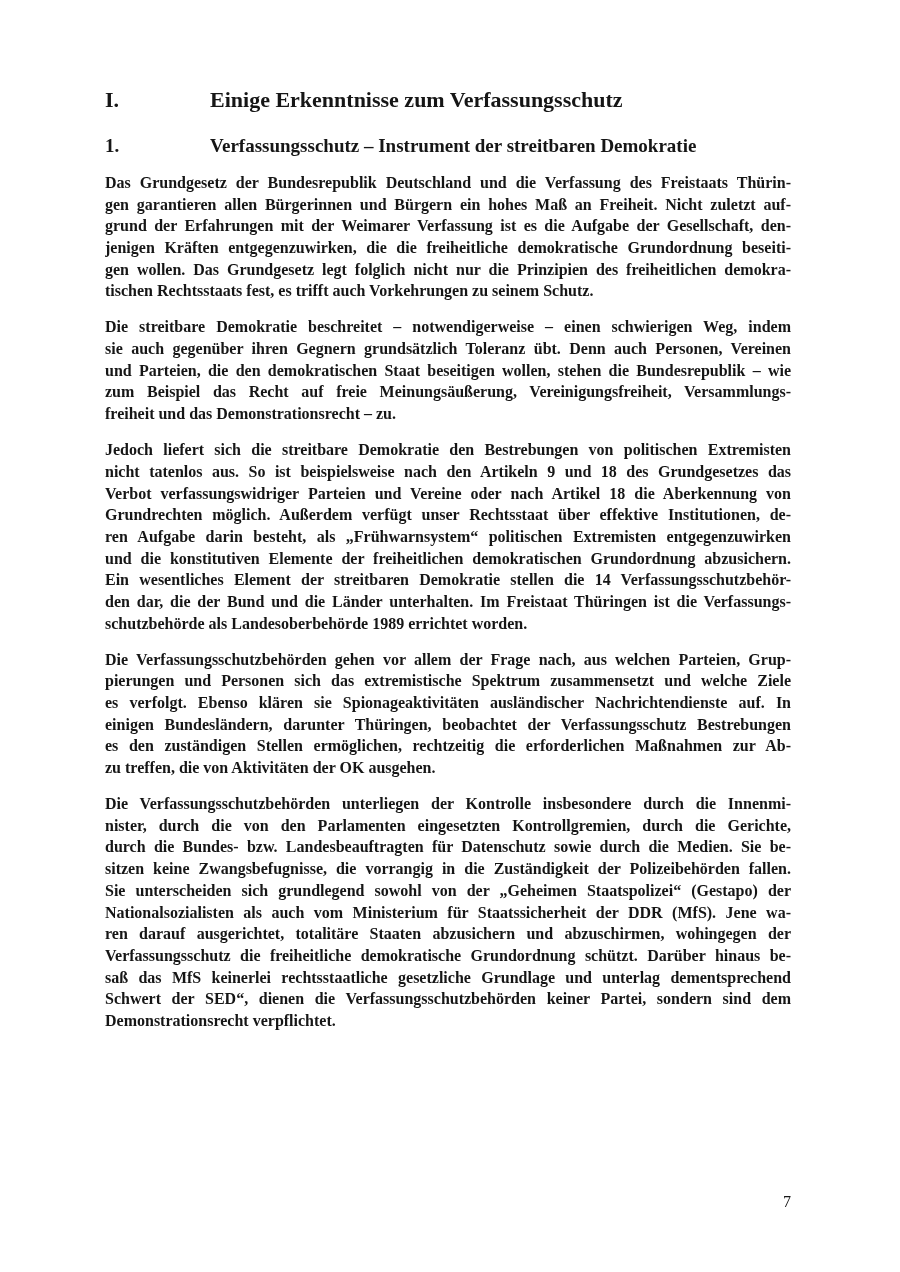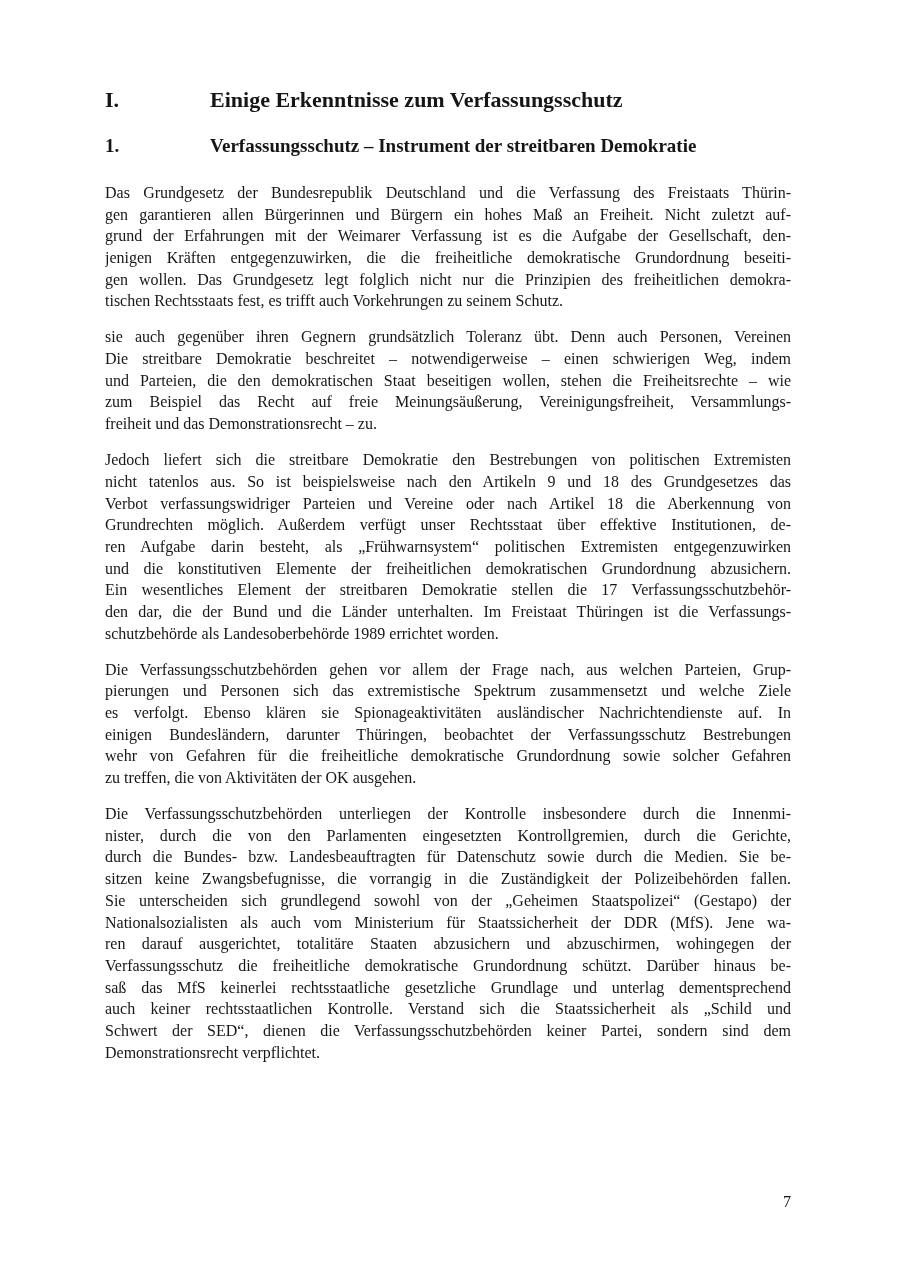--- a/index.html
+++ b/index.html
@@ -39,23 +39,24 @@
   .h1-row {
     font-size: 22px;
     line-height: 27px;
   }
   .h2-row {
     font-size: 19px;
     line-height: 23px;
     margin-top: 21px;
   }
   .paras {
-    margin-top: 25px;
+    margin-top: 15px;
     font-size: 16px;
     line-height: 21.7px;
+    font-weight: bold;
   }
   .para {
     margin: 0 0 14.3px 0;
   }
   .para:last-child { margin-bottom: 0; }
   .line {
     text-align: justify;
     text-align-last: justify;
     height: 21.7px;
     overflow: hidden;
@@ -93,56 +94,55 @@
     <div class="paras">
         <div class="para">
           <div class="line">Das Grundgesetz der Bundesrepublik Deutschland und die Verfassung des Freistaats Thürin-</div>
           <div class="line">gen garantieren allen Bürgerinnen und Bürgern ein hohes Maß an Freiheit. Nicht zuletzt auf-</div>
           <div class="line">grund der Erfahrungen mit der Weimarer Verfassung ist es die Aufgabe der Gesellschaft, den-</div>
           <div class="line">jenigen Kräften entgegenzuwirken, die die freiheitliche demokratische Grundordnung beseiti-</div>
           <div class="line">gen wollen. Das Grundgesetz legt folglich nicht nur die Prinzipien des freiheitlichen demokra-</div>
           <div class="line last">tischen Rechtsstaats fest, es trifft auch Vorkehrungen zu seinem Schutz.</div>
         </div>
         <div class="para">
+          <div class="line">Die streitbare Demokratie beschreitet – notwendigerweise – einen schwierigen Weg, indem</div>
           <div class="line">sie auch gegenüber ihren Gegnern grundsätzlich Toleranz übt. Denn auch Personen, Vereinen</div>
-          <div class="line">Die streitbare Demokratie beschreitet – notwendigerweise – einen schwierigen Weg, indem</div>
-          <div class="line">und Parteien, die den demokratischen Staat beseitigen wollen, stehen die Freiheitsrechte – wie</div>
+          <div class="line">und Parteien, die den demokratischen Staat beseitigen wollen, stehen die Bundesrepublik – wie</div>
           <div class="line">zum Beispiel das Recht auf freie Meinungsäußerung, Vereinigungsfreiheit, Versammlungs-</div>
           <div class="line last">freiheit und das Demonstrationsrecht – zu.</div>
         </div>
         <div class="para">
           <div class="line">Jedoch liefert sich die streitbare Demokratie den Bestrebungen von politischen Extremisten</div>
           <div class="line">nicht tatenlos aus. So ist beispielsweise nach den Artikeln 9 und 18 des Grundgesetzes das</div>
           <div class="line">Verbot verfassungswidriger Parteien und Vereine oder nach Artikel 18 die Aberkennung von</div>
           <div class="line">Grundrechten möglich. Außerdem verfügt unser Rechtsstaat über effektive Institutionen, de-</div>
           <div class="line">ren Aufgabe darin besteht, als „Frühwarnsystem“ politischen Extremisten entgegenzuwirken</div>
           <div class="line">und die konstitutiven Elemente der freiheitlichen demokratischen Grundordnung abzusichern.</div>
-          <div class="line">Ein wesentliches Element der streitbaren Demokratie stellen die 17 Verfassungsschutzbehör-</div>
+          <div class="line">Ein wesentliches Element der streitbaren Demokratie stellen die 14 Verfassungsschutzbehör-</div>
           <div class="line">den dar, die der Bund und die Länder unterhalten. Im Freistaat Thüringen ist die Verfassungs-</div>
           <div class="line last">schutzbehörde als Landesoberbehörde 1989 errichtet worden.</div>
         </div>
         <div class="para">
           <div class="line">Die Verfassungsschutzbehörden gehen vor allem der Frage nach, aus welchen Parteien, Grup-</div>
           <div class="line">pierungen und Personen sich das extremistische Spektrum zusammensetzt und welche Ziele</div>
           <div class="line">es verfolgt. Ebenso klären sie Spionageaktivitäten ausländischer Nachrichtendienste auf. In</div>
           <div class="line">einigen Bundesländern, darunter Thüringen, beobachtet der Verfassungsschutz Bestrebungen</div>
-          <div class="line">wehr von Gefahren für die freiheitliche demokratische Grundordnung sowie solcher Gefahren</div>
+          <div class="line">es den zuständigen Stellen ermöglichen, rechtzeitig die erforderlichen Maßnahmen zur Ab-</div>
           <div class="line last">zu treffen, die von Aktivitäten der OK ausgehen.</div>
         </div>
         <div class="para">
           <div class="line">Die Verfassungsschutzbehörden unterliegen der Kontrolle insbesondere durch die Innenmi-</div>
           <div class="line">nister, durch die von den Parlamenten eingesetzten Kontrollgremien, durch die Gerichte,</div>
           <div class="line">durch die Bundes- bzw. Landesbeauftragten für Datenschutz sowie durch die Medien. Sie be-</div>
           <div class="line">sitzen keine Zwangsbefugnisse, die vorrangig in die Zuständigkeit der Polizeibehörden fallen.</div>
           <div class="line">Sie unterscheiden sich grundlegend sowohl von der „Geheimen Staatspolizei“ (Gestapo) der</div>
           <div class="line">Nationalsozialisten als auch vom Ministerium für Staatssicherheit der DDR (MfS). Jene wa-</div>
           <div class="line">ren darauf ausgerichtet, totalitäre Staaten abzusichern und abzuschirmen, wohingegen der</div>
           <div class="line">Verfassungsschutz die freiheitliche demokratische Grundordnung schützt. Darüber hinaus be-</div>
           <div class="line">saß das MfS keinerlei rechtsstaatliche gesetzliche Grundlage und unterlag dementsprechend</div>
-          <div class="line">auch keiner rechtsstaatlichen Kontrolle. Verstand sich die Staatssicherheit als „Schild und</div>
           <div class="line">Schwert der SED“, dienen die Verfassungsschutzbehörden keiner Partei, sondern sind dem</div>
           <div class="line last">Demonstrationsrecht verpflichtet.</div>
         </div>
       </div>
 
   </div>
 
   <div class="page-footer">7</div>
 </div>
 

